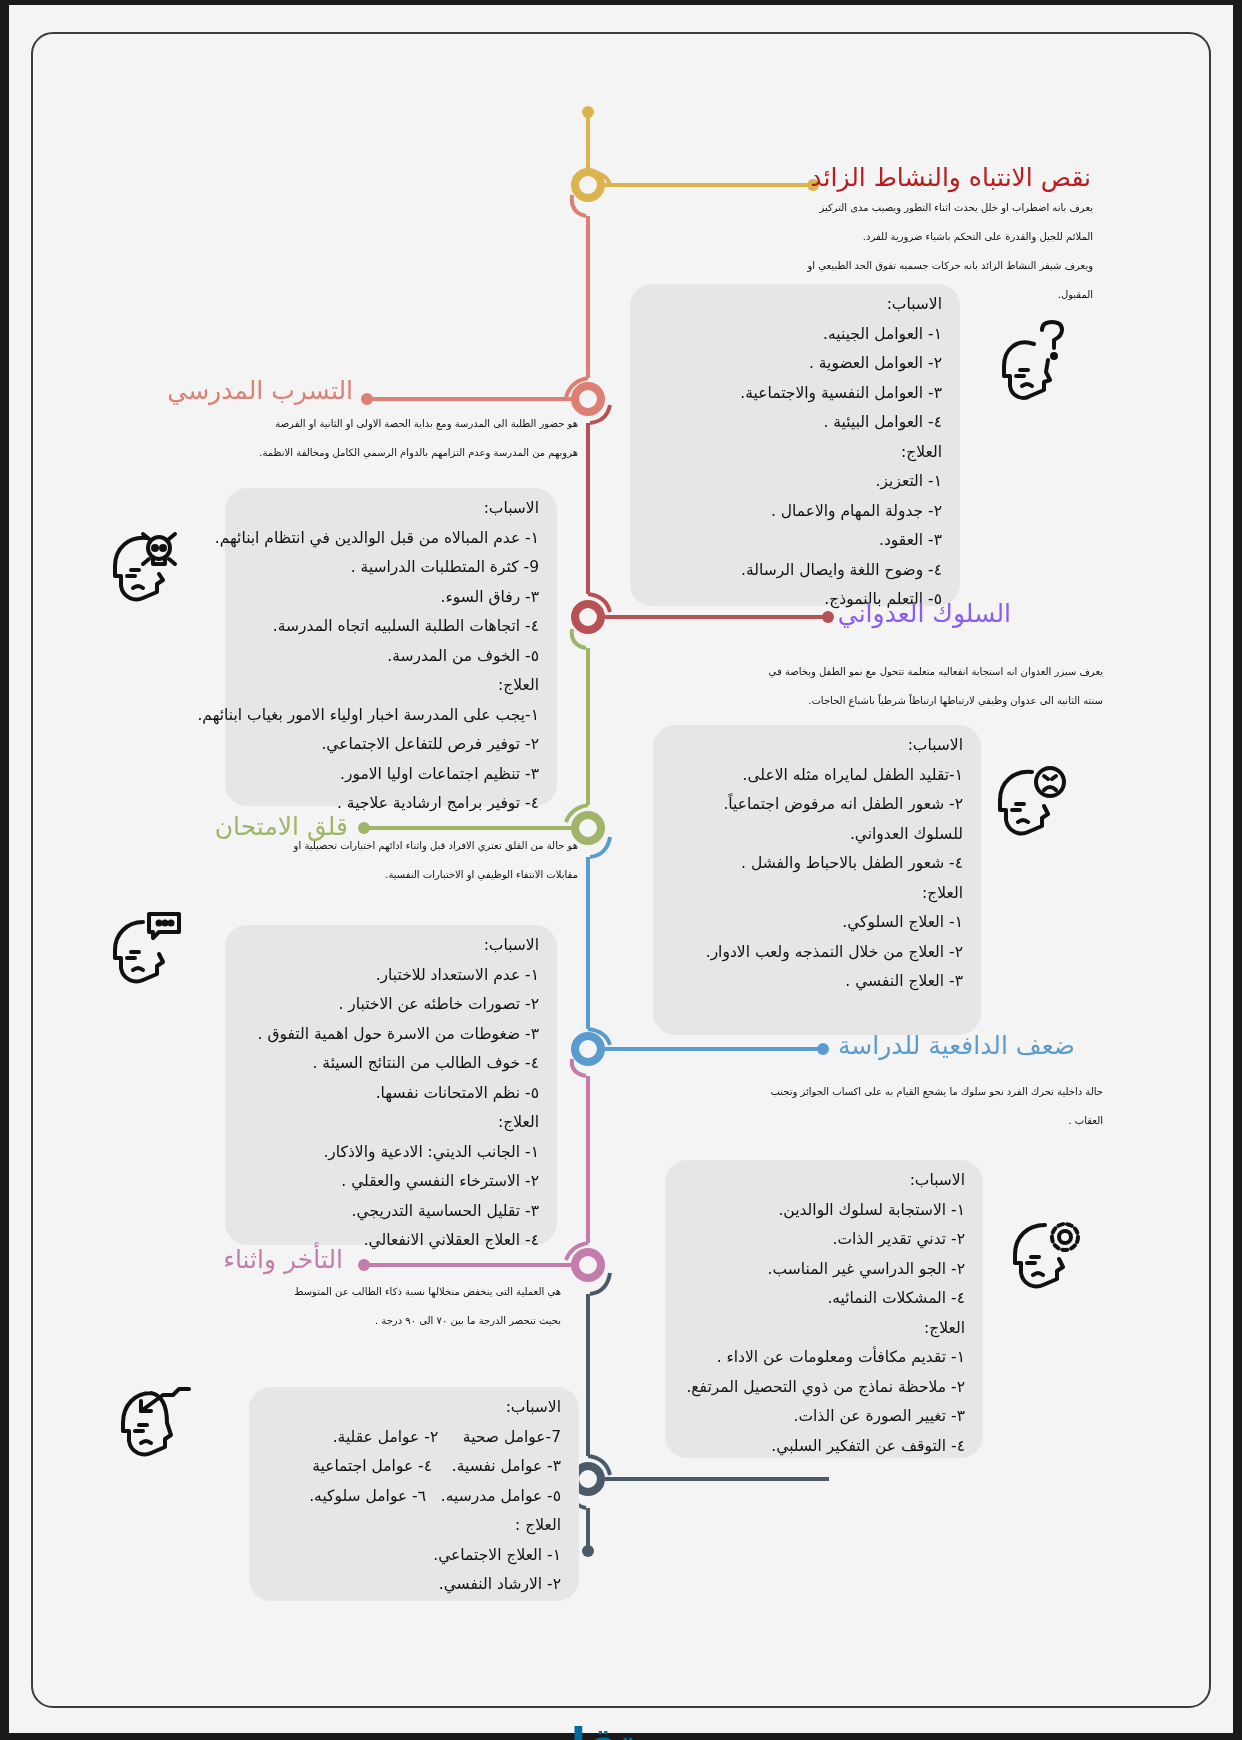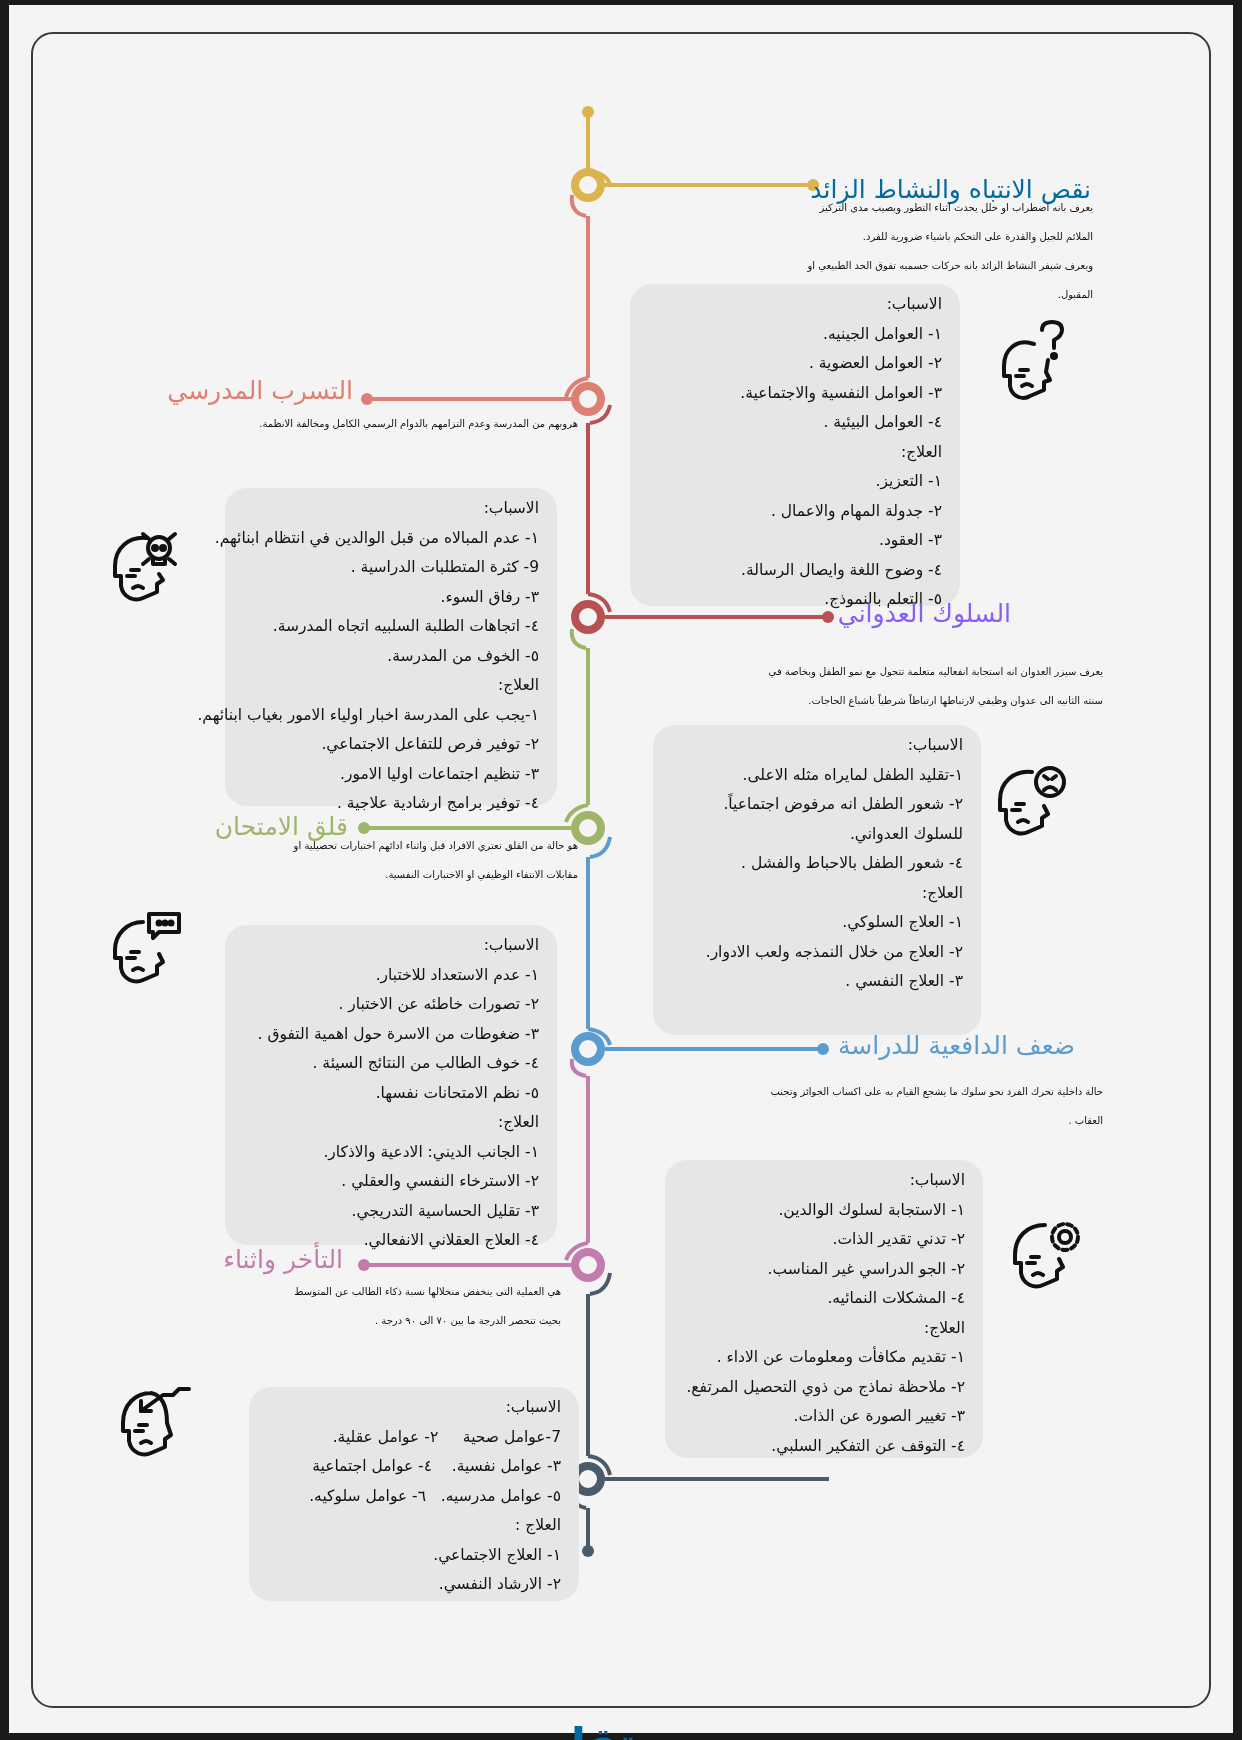--- a/index.html
+++ b/index.html
@@ -87,21 +87,21 @@
 
     <line x1="579" y1="1289" x2="579" y2="1451" stroke="#4b5a69" stroke-width="4"></line>
     <path d="M579,1451 Q597,1453 601,1470" fill="none" stroke="#4b5a69" stroke-width="4"></path>
     <circle cx="579" cy="1474" r="13" fill="none" stroke="#4b5a69" stroke-width="8"></circle>
     <line x1="596" y1="1474" x2="820" y2="1474" stroke="#4b5a69" stroke-width="4"></line>
     <path d="M563,1482 Q561,1500 577,1503" fill="none" stroke="#4b5a69" stroke-width="4"></path>
     <line x1="579" y1="1503" x2="579" y2="1546" stroke="#4b5a69" stroke-width="4"></line>
     <circle cx="579" cy="1546" r="6" fill="#4b5a69"></circle>
   </svg>
 
-  <div class="title" style="right:142px;top:170px;color:#0369a1">نقص الانتباه والنشاط الزائد</div>
+  <div class="title" style="right:142px;top:158px;color:#b91c1c">نقص الانتباه والنشاط الزائد</div>
   <div class="para" style="right:140px;top:188px;width:560px">
     <div>يعرف بانه اضطراب او خلل يحدث اثناء التطور ويصيب مدى التركيز</div>
     <div>الملائم للجيل والقدرة على التحكم باشياء ضرورية للفرد.</div>
     <div>ويعرف شيفر النشاط الزائد بانه حركات جسميه تفوق الحد الطبيعي او</div>
     <div>المقبول.</div>
   </div>
   <div class="box" style="left:621px;top:279px;width:330px;height:322px">
     <div class="row">الاسباب:</div>
     <div class="row">١- العوامل الجينيه.</div>
     <div class="row">٢- العوامل العضوية .</div>
@@ -119,20 +119,21 @@
       <path d="M40,24 C22,18 10,30 10,46 L10,56 L16,56 L16,66 C18,78 30,80 36,76 L50,70 L50,62 L56,60 L52,52 L54,40"></path>
       <path d="M22,56 L30,56 M26,50 L34,50"></path>
       <path d="M28,66 Q33,62 38,66"></path>
       <path d="M48,10 Q48,2 58,2 Q68,2 68,10 Q68,16 60,20 L60,28"></path>
       <circle cx="60" cy="36" r="2" fill="#111"></circle>
     </g>
   </svg>
 
   <div class="title" style="right:880px;top:371px;color:#dd7f73">التسرب المدرسي</div>
   <div class="para" style="right:655px;top:404px;width:560px">
+    <div>هو حضور الطلبة الى المدرسة ومع بداية الحصة الاولى او الثانية او الفرصة</div>
     <div>هروبهم من المدرسة وعدم التزامهم بالدوام الرسمي الكامل ومخالفة الانظمة.</div>
   </div>
   <div class="box" style="left:216px;top:483px;width:332px;height:318px">
     <div class="row">الاسباب:</div>
     <div class="row">١- عدم المبالاه من قبل الوالدين في انتظام ابنائهم.</div>
     <div class="row">9- كثرة المتطلبات الدراسية .</div>
     <div class="row">٣- رفاق السوء.</div>
     <div class="row">٤- اتجاهات الطلبة السلبيه اتجاه المدرسة.</div>
     <div class="row">٥- الخوف من المدرسة.</div>
     <div class="row">العلاج:</div>

